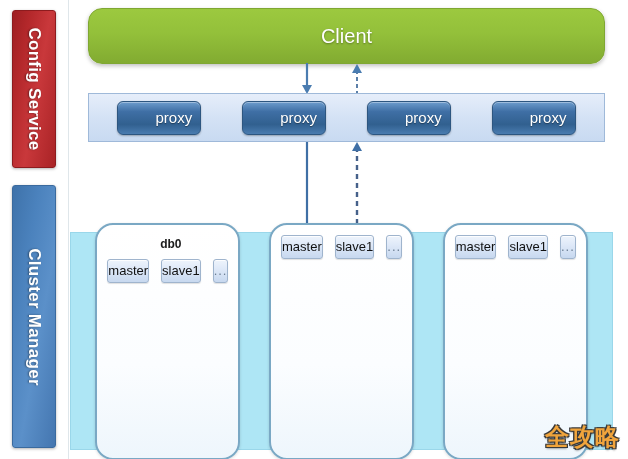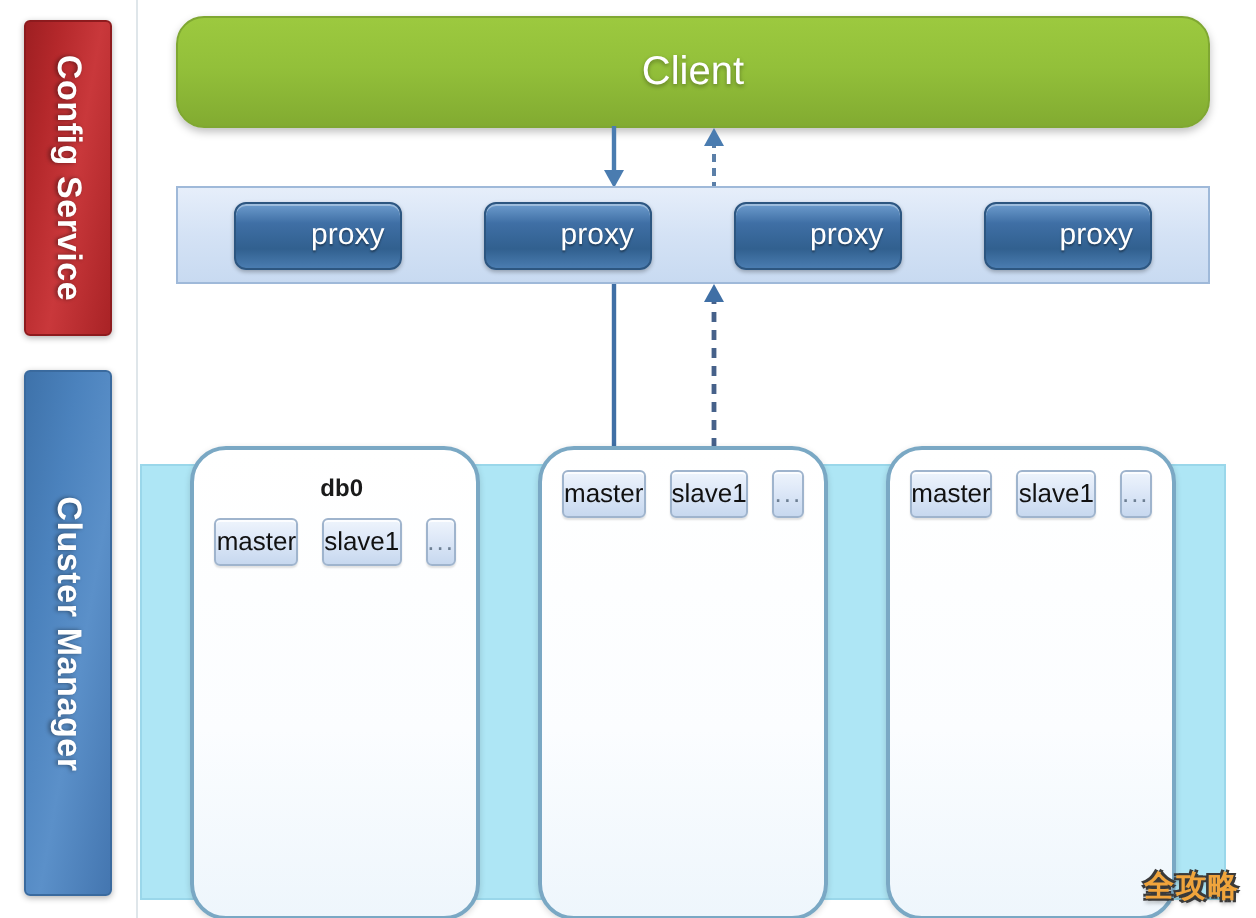--- a/index.html
+++ b/index.html
@@ -179,21 +179,21 @@
     font-size: 13px;
     color: #6d7f93;
     letter-spacing: 1px;
   }
 
   
   #watermark {
     position: absolute;
     right: 8px;
     bottom: 6px;
-    font-size: 15px;
+    font-size: 24px;
     font-weight: bold;
     color: #f0a43c;
     letter-spacing: 1px;
     text-shadow:
       -1.2px -1.2px 0 #3a3a3a,
        1.2px -1.2px 0 #3a3a3a,
       -1.2px  1.2px 0 #3a3a3a,
        1.2px  1.2px 0 #3a3a3a,
        0 2px 2px rgba(0,0,0,0.35);
   }

